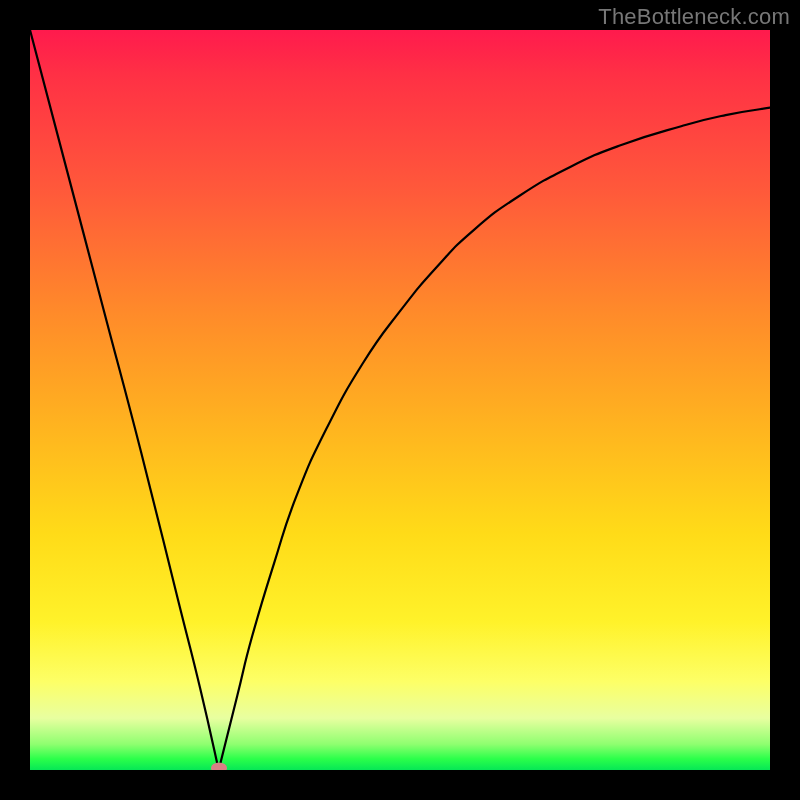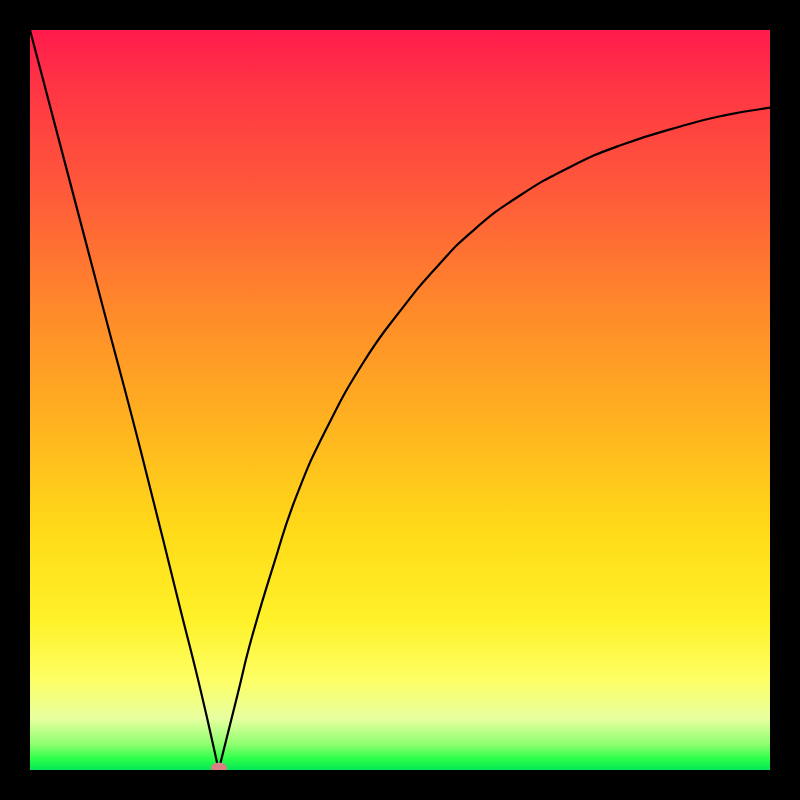--- a/index.html
+++ b/index.html
@@ -77,13 +77,14 @@
   <div class="plot">
     <div class="gradient-bg"></div>
 
     <svg class="curve" viewBox="0 0 740 740" preserveAspectRatio="none">
       <path id="curve-path" fill="none" stroke="#000" stroke-width="2.2" stroke-linejoin="round" stroke-linecap="round" d="M 0 0 C 9.25 35.14999999999998, 18.5 70.29999999999991, 37 140.5999999999999 C 55.5 210.89999999999992, 55.5 210.89999999999998, 74 281.2 C 92.5 351.5, 92.5 349.65000000000003, 111 421.8 C 129.5 493.95, 133.2 510.59999999999997, 148 569.8 C 162.8 629, 160.025 616.05, 170.20000000000002 658.6 C 180.37500000000003 701.1500000000001, 184.07500000000002 719.65, 188.70000000000002 740 L 188.70000000000002 740 C 193.32500000000002 721.5, 198.87500000000003 699.3, 207.20000000000002 666 C 215.525 632.7, 212.75 640.0999999999999, 222 606.8 C 231.25 573.5, 233.10000000000002 567.9499999999999, 244.20000000000002 532.8 C 255.3 497.65, 253.45 499.5, 266.4 466.2 C 279.34999999999997 432.9, 279.35 432.9, 296 399.59999999999997 C 312.65 366.29999999999995, 314.5 362.5999999999999, 333 332.99999999999994 C 351.5 303.4, 351.5 305.25, 370 281.2 C 388.5 257.15, 388.50000000000006 257.1499999999999, 407.00000000000006 236.79999999999995 C 425.50000000000006 216.45, 423.65 217.37500000000006, 444 199.80000000000007 C 464.35 182.22500000000008, 464.35 182.225, 488.40000000000003 166.5 C 512.45 150.775, 514.3 149.85000000000008, 540.1999999999999 136.9000000000001 C 566.0999999999999 123.9500000000001, 564.25 124.87500000000006, 592 114.70000000000005 C 619.75 104.52500000000003, 625.3000000000001 103.60000000000005, 651.2 96.20000000000005 C 677.1 88.80000000000004, 673.3999999999999 89.72500000000005, 695.5999999999999 85.10000000000002 C 717.8 80.475, 728.9 79.54999999999995, 740 77.69999999999993"></path>
     </svg>
 
     <div id="marker" class="marker" style="left: 188.7px; top: 738px;"></div>
   </div>
 
+  <div class="watermark">TheBottleneck.com</div>
 </div>
 
 </body></html>

